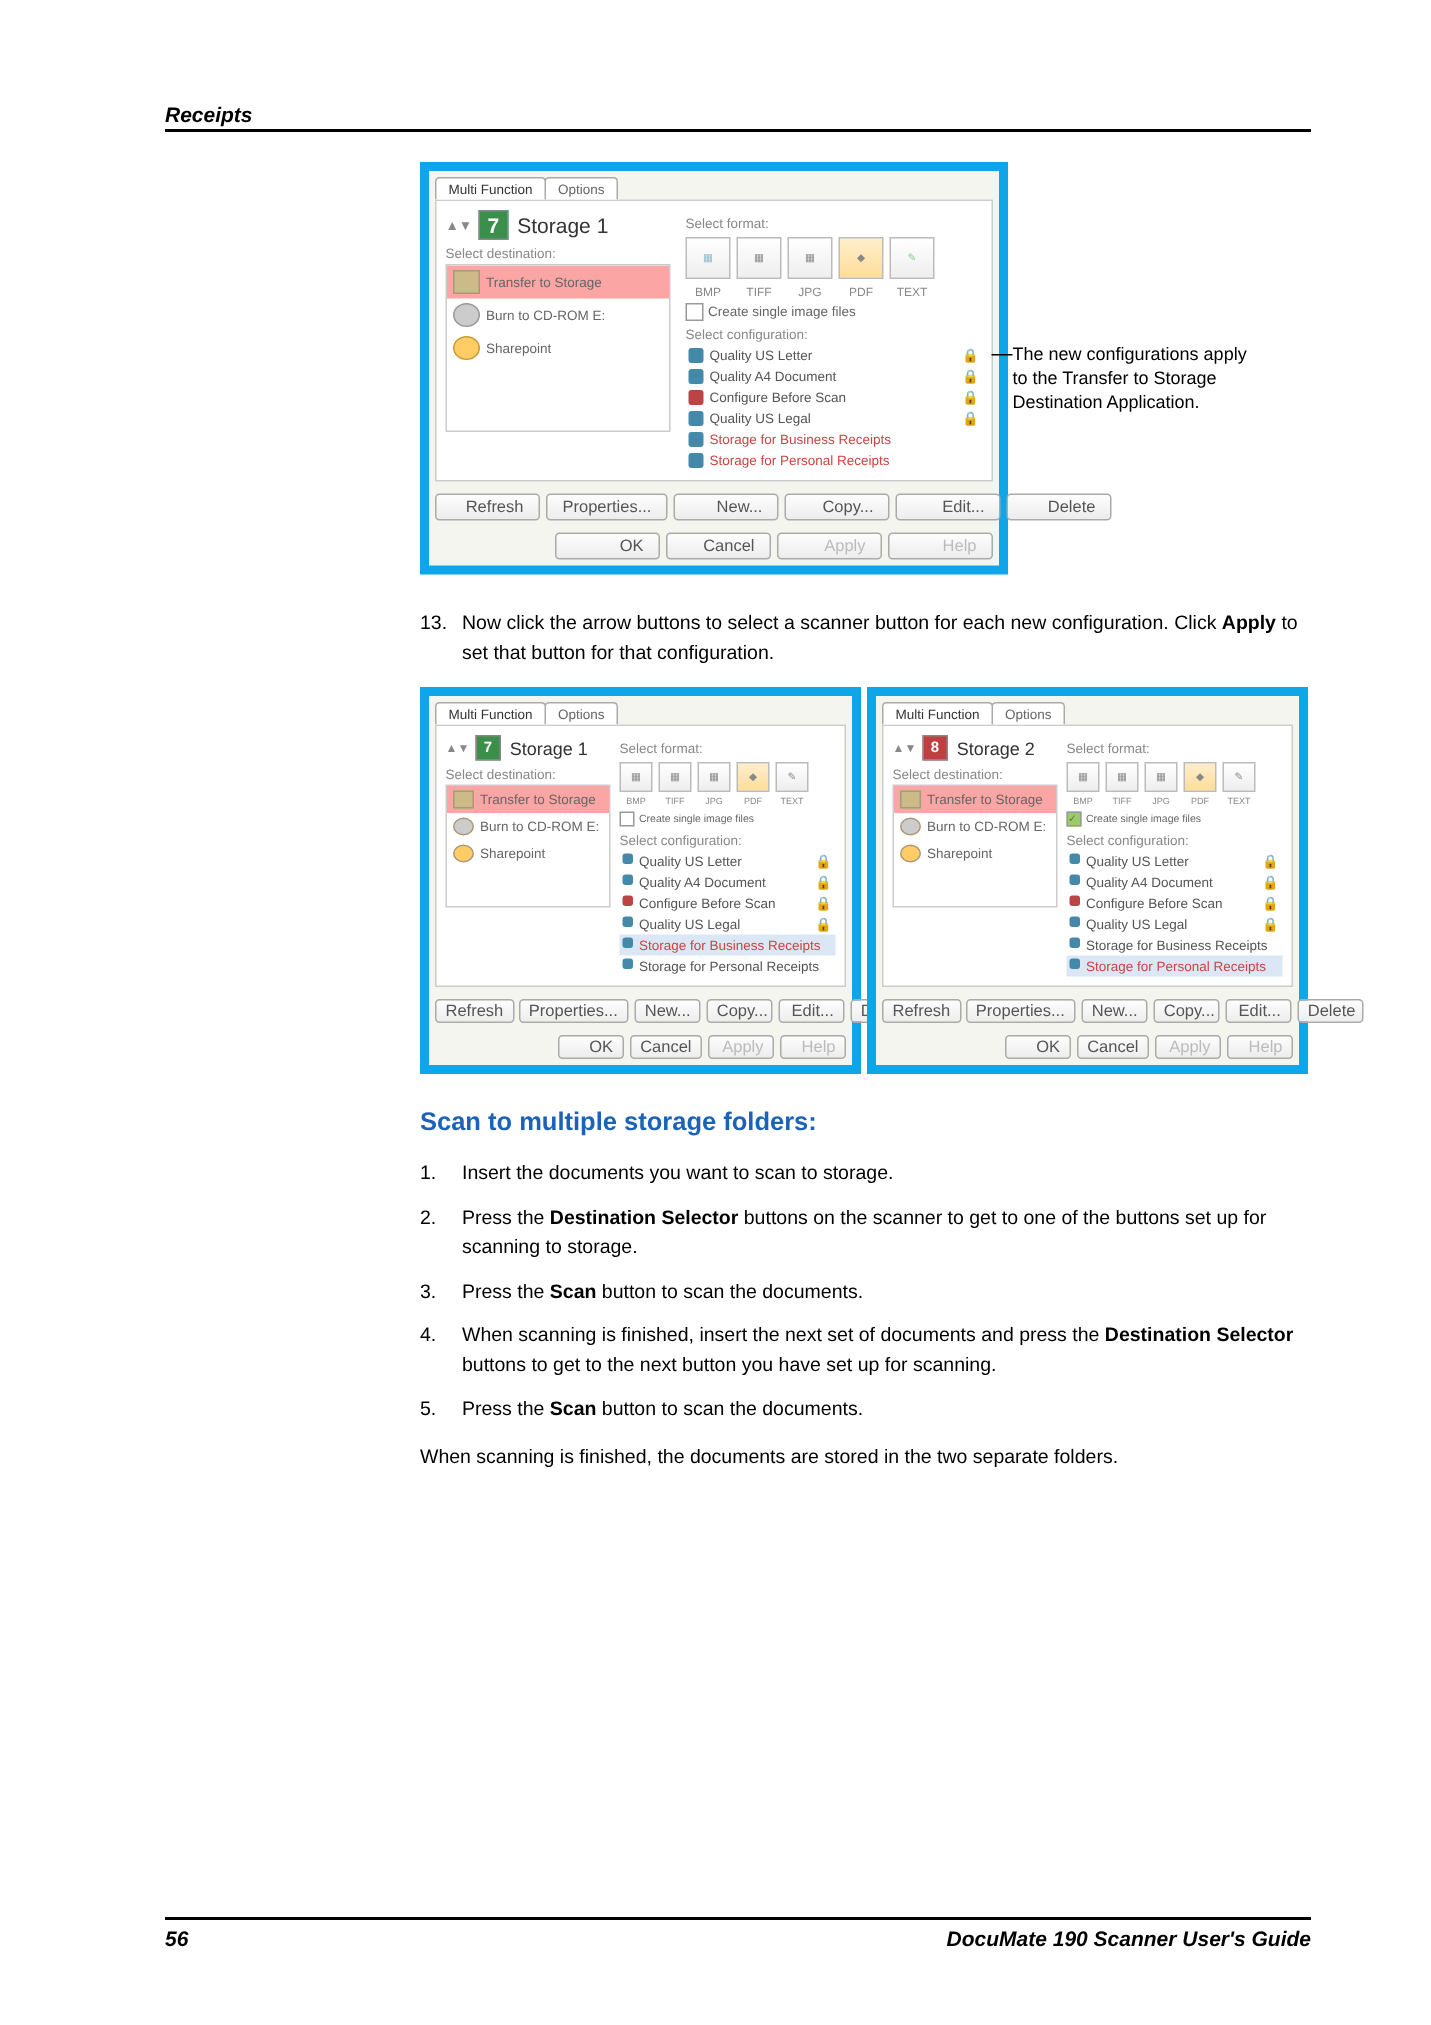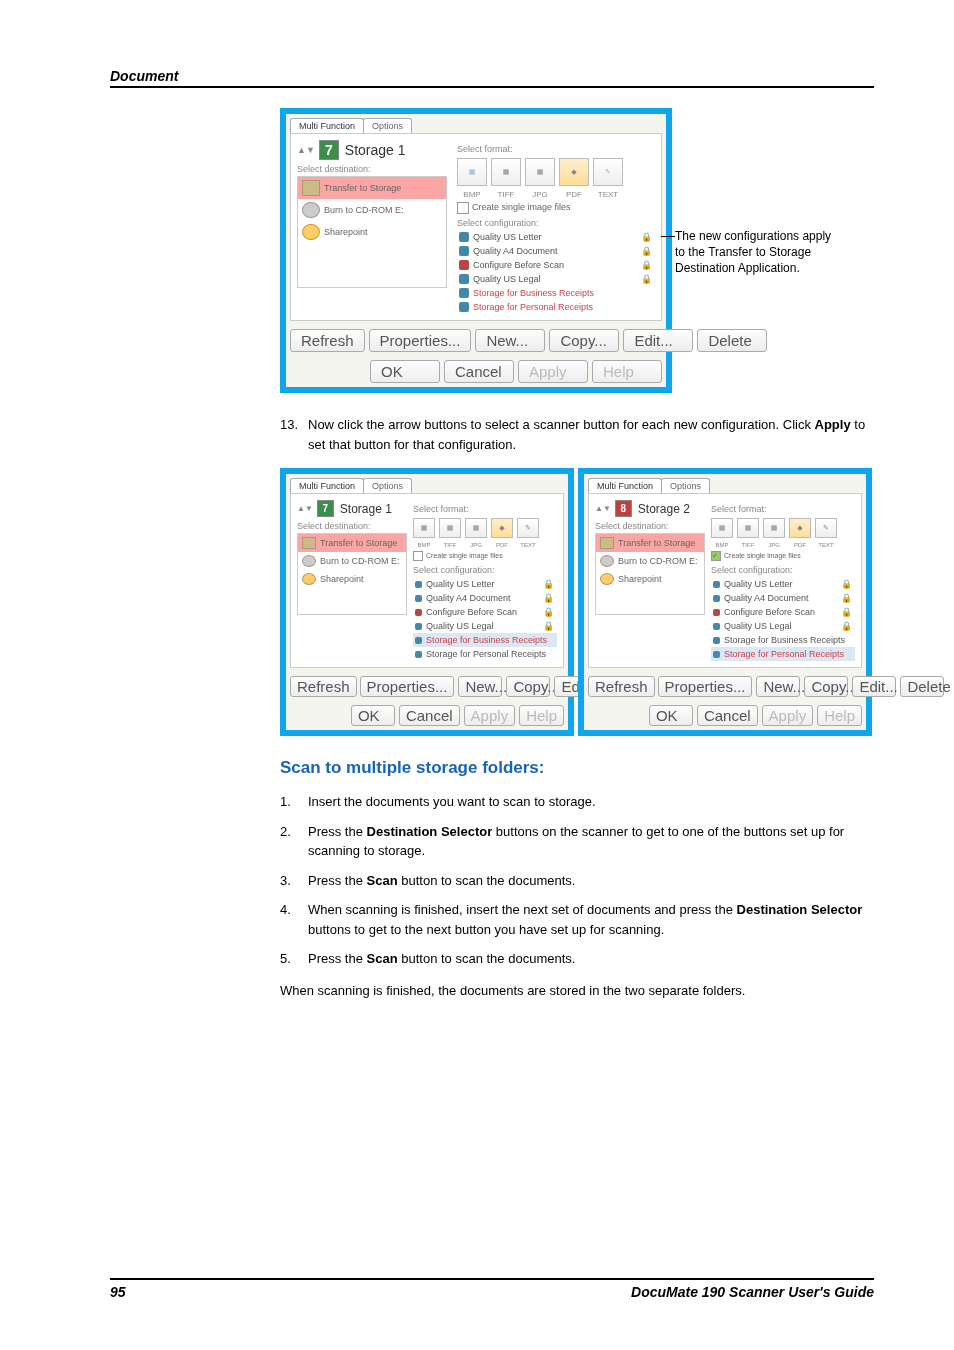--- a/index.html
+++ b/index.html
@@ -24,47 +24,47 @@
 .fmtrow{display:flex;gap:4px;margin:4px 0}
 .fmt{width:28px;height:26px;border:1px solid #bbb;background:linear-gradient(#fff,#eee);display:flex;align-items:center;justify-content:center;font-size:7px;color:#888}
 .fmt.bmp{color:#8bc}
 .fmt.pdf{background:linear-gradient(#fec,#fd9)}
 .fmt.txt{color:#8c8}
 .lblrow{display:flex;gap:4px;font-size:8px;color:#888}
 .lblrow span{width:30px;text-align:center}
 .chk{font-size:9px;color:#666;margin:3px 0}
 .chkbox{display:inline-block;width:10px;height:10px;border:1px solid #999;margin-right:3px;vertical-align:middle;background:#fff}
 .cfglist{margin-top:2px}
-.cfg{display:flex;align-items:center;font-size:9px;color:#555;padding:2px 2px}
+.cfg{display:flex;align-items:flex-start;font-size:9px;color:#555;padding:2px 2px}
 .cfg .dot{width:10px;height:10px;background:#48a;border-radius:2px;margin-right:4px}
 .cfg.sel{color:#c44}
 .cfg.sel2{color:#c44}
 .cfg .lock{margin-left:auto;color:#d90;font-size:9px}
 .btnrow{display:flex;gap:4px;padding:4px;justify-content:flex-start}
-.btn{border:1px solid #aaa;background:linear-gradient(#fdfdfd,#ededed);font-size:15px;padding:2px 10px;border-radius:3px;color:#555;min-width:48px;text-align:left}
+.btn{border:1px solid #aaa;background:linear-gradient(#fdfdfd,#ededed);font-size:11px;padding:2px 10px;border-radius:3px;color:#555;min-width:48px;text-align:right}
 .btn.dis{color:#bbb}
 .annot{position:absolute;font-size:12px;color:#000;line-height:1.35}
 .annot .ln{position:absolute;height:1px;background:#000}
 .step{display:flex;margin:10px 0;line-height:1.5}
 .step .n{width:28px;flex:none}
 .step .t{flex:1}
 .indent{margin-left:28px;line-height:1.5;margin-top:8px}
 .h2{color:#1a63b8;font-weight:bold;font-size:17px;margin:22px 0 14px 0}
 .footer{position:absolute;left:110px;right:80px;bottom:50px}
 .footrule{height:2px;background:#000;margin-bottom:4px}
 .footrow{display:flex;justify-content:space-between;font-style:italic;font-weight:bold;font-size:14px}
 .twoimg{display:flex;gap:4px;margin:14px 0}
 .small .body{flex-direction:row}
 </style>
 </head>
 <body>
 
 <div class="page">
   <div>
-    <span class="header-italic">Document</span>
+    <span class="header-italic">Receipts</span>
     <div class="rule"></div>
   </div>
 
   <div class="content">
 
     <div style="position:relative;display:flex;align-items:flex-start">
       <div class="dlg" style="width:380px">
         <div class="tabs">
           <div class="tab sel">Multi Function</div>
           <div class="tab">Options</div>
@@ -386,17 +386,17 @@
         <div class="n">5.</div>
         <div class="t"><span>Press the </span><b>Scan</b><span> button to scan the documents.</span></div>
       </div>
 
     <div style="margin-top:12px;line-height:1.5">When scanning is finished, the documents are stored in the two separate folders.</div>
   </div>
 
   <div class="footer">
     <div class="footrule"></div>
     <div class="footrow">
-        <span>95</span>
+        <span>56</span>
         <span>DocuMate 190 Scanner User's Guide</span>
       </div>
   </div>
 </div>
 
 </body></html>

